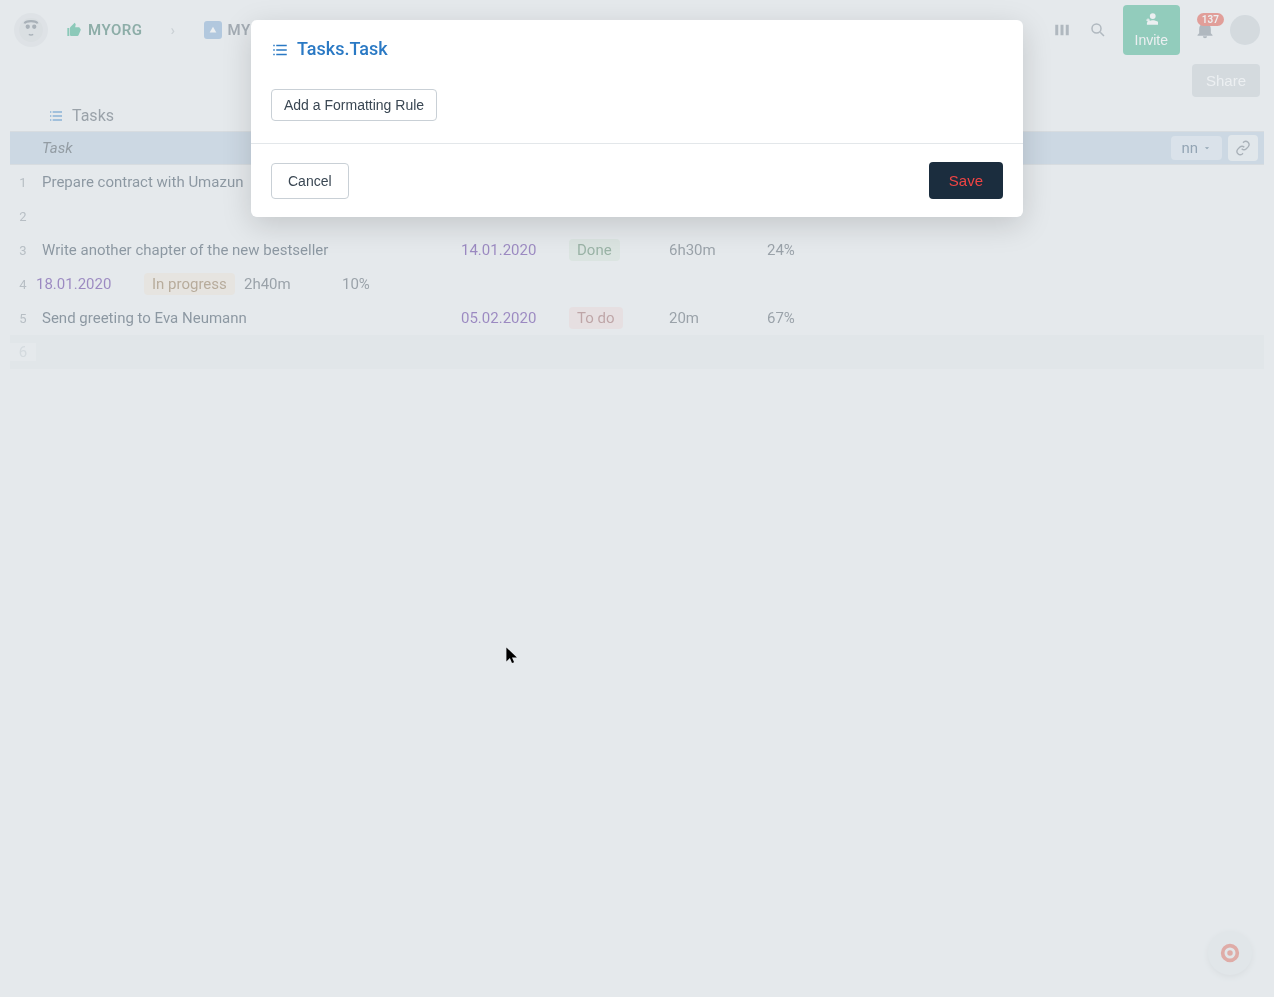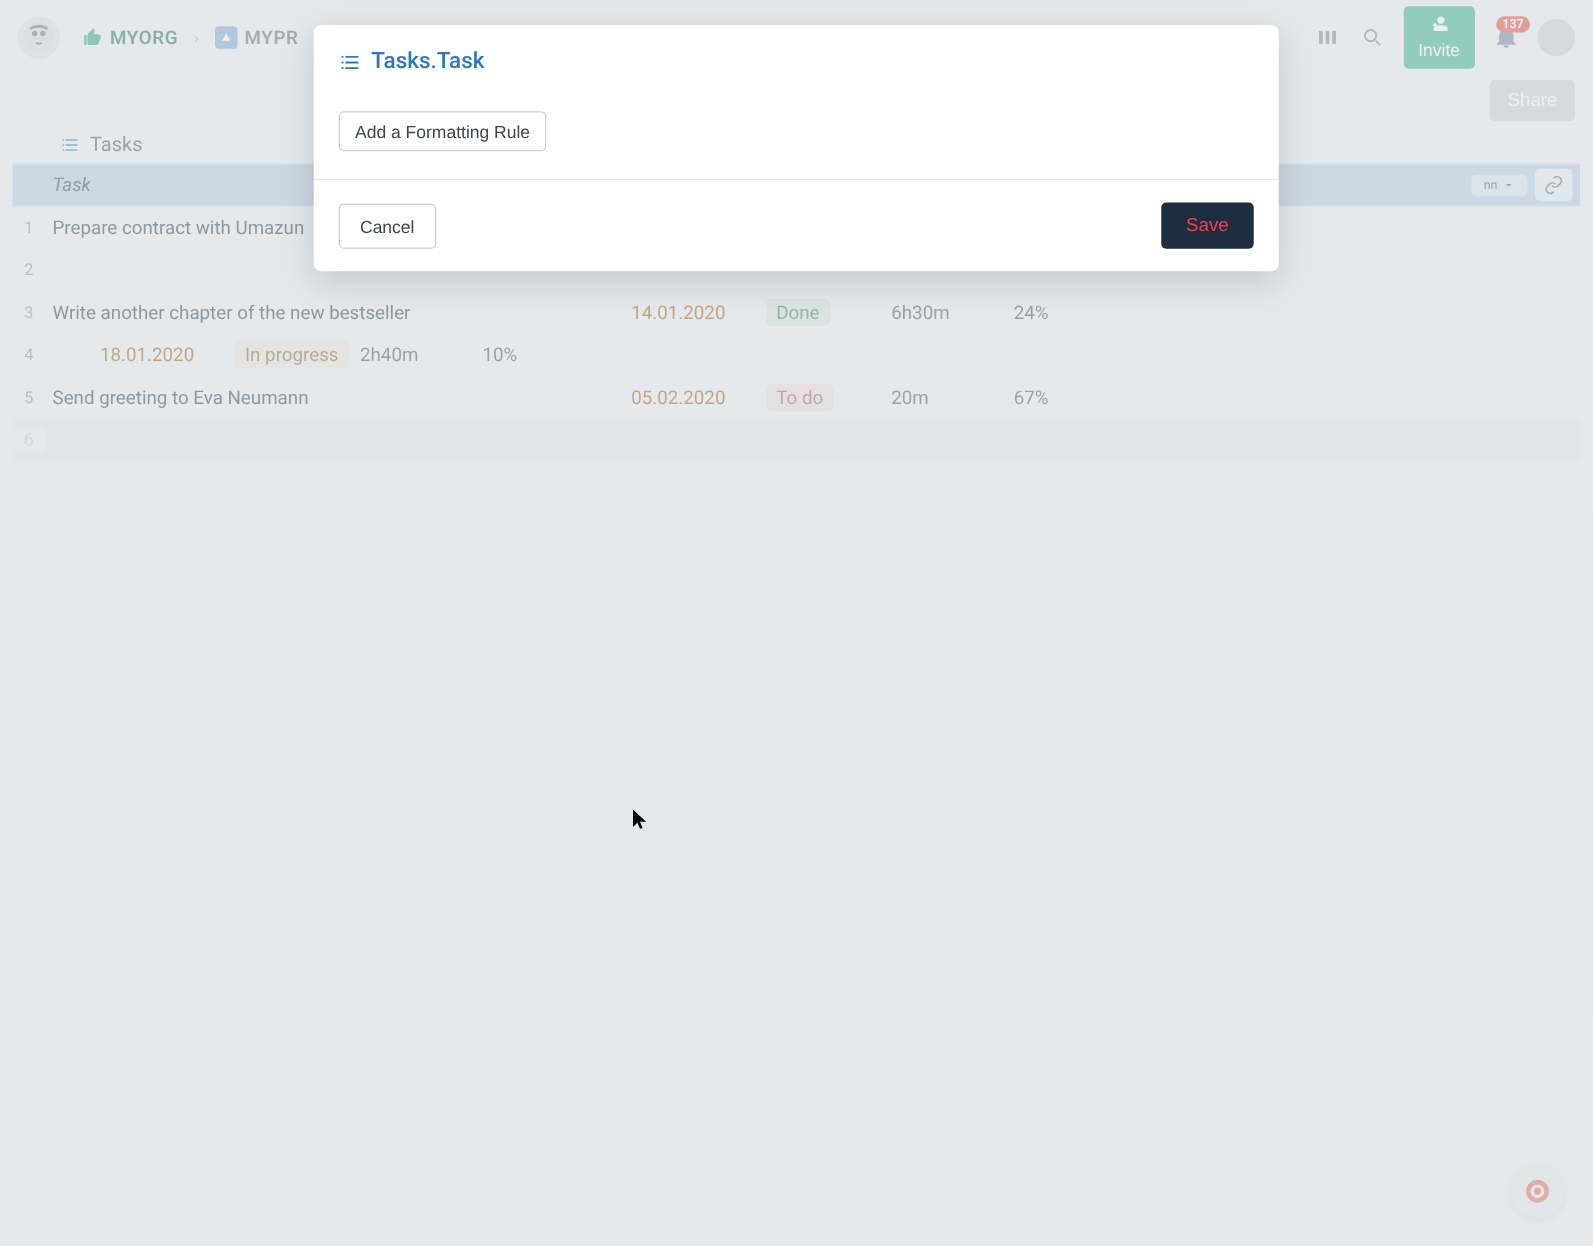--- a/index.html
+++ b/index.html
@@ -13,21 +13,21 @@
     align-items: center;
     padding: 0 14px;
     background: #eff2f4;
   }
   .avatar-main {
     width: 34px; height: 34px; border-radius: 50%;
     background: #e0e3e6;
     display:flex; align-items:center; justify-content:center;
     margin-right: 18px;
   }
-  .breadcrumb { display:flex; align-items:flex-start; gap:12px; font-size:15px; font-weight:600; letter-spacing:0.5px; }
+  .breadcrumb { display:flex; align-items:flex-start; gap:28px; font-size:15px; font-weight:600; letter-spacing:0.5px; }
   .bc-item { display:flex; align-items:center; gap:6px; color:#2e6e5d; }
   .bc-thumb { color:#2aab84; }
   .bc-sep { color:#b5bcc2; }
   .bc-proj-icon {
     width:18px; height:18px; background:#7fa9d6; border-radius:3px;
     display:flex; align-items:center; justify-content:center; color:#fff;
   }
   .bc-proj { color:#5f6c78; }
 
   .toolbar-right { margin-left:auto; display:flex; align-items:center; gap:14px; }
@@ -67,32 +67,32 @@
     background:#b8cde0; border-top:1px solid #d0d5da; border-bottom:1px solid #d0d5da;
   }
   .rownum-col { width:26px; text-align:center; color:#8a939c; background:#eff2f4; }
   .col-task { width:425px; padding-left:6px; font-style:italic; color:#3a4753; }
   .col-date { width:108px; }
   .col-status { width:100px; }
   .col-dur  { width:98px; }
   .col-pct  { width:250px; }
   .col-btn-cell { display:flex; align-items:center; gap:6px; margin-left:auto; padding-right:6px; }
   .addcol-chip {
-    background:#d7e3ef; border-radius:4px; padding:3px 10px; font-size:10px; color:#3a5a78;
+    background:#d7e3ef; border-radius:4px; padding:3px 10px; font-size:15px; color:#3a5a78;
     display:flex; align-items:center; gap:4px;
   }
   .link-chip {
     width:30px; height:26px; background:#e7edf2; border-radius:4px;
     display:flex; align-items:center; justify-content:center; color:#6a7682;
   }
 
   .data-row { display:flex; align-items:center; height:34px; }
   .data-row .rownum-col { background:transparent; font-size:13px; }
   .task-cell { width:425px; padding-left:6px; color:#2c3e50; }
-  .date-cell { width:108px; color:#a16207;margin-left:44px; }
+  .date-cell { width:108px; color:#4c1d95; }
   .status-cell { width:100px; }
   .status-pill { display:inline-block; padding:2px 8px; border-radius:4px; font-size:15px; }
   .dur-cell { width:98px; color:#4a5561; }
   .pct-cell { width:80px; color:#4a5561; }
   .empty-row { height:34px; display:flex; align-items:center; background:#e6ebee; }
   .empty-row .rownum-col { color:#c9d0d6; }
 
   
   .overlay {
     position:absolute; inset:0; background:rgba(220,226,230,0.55);

